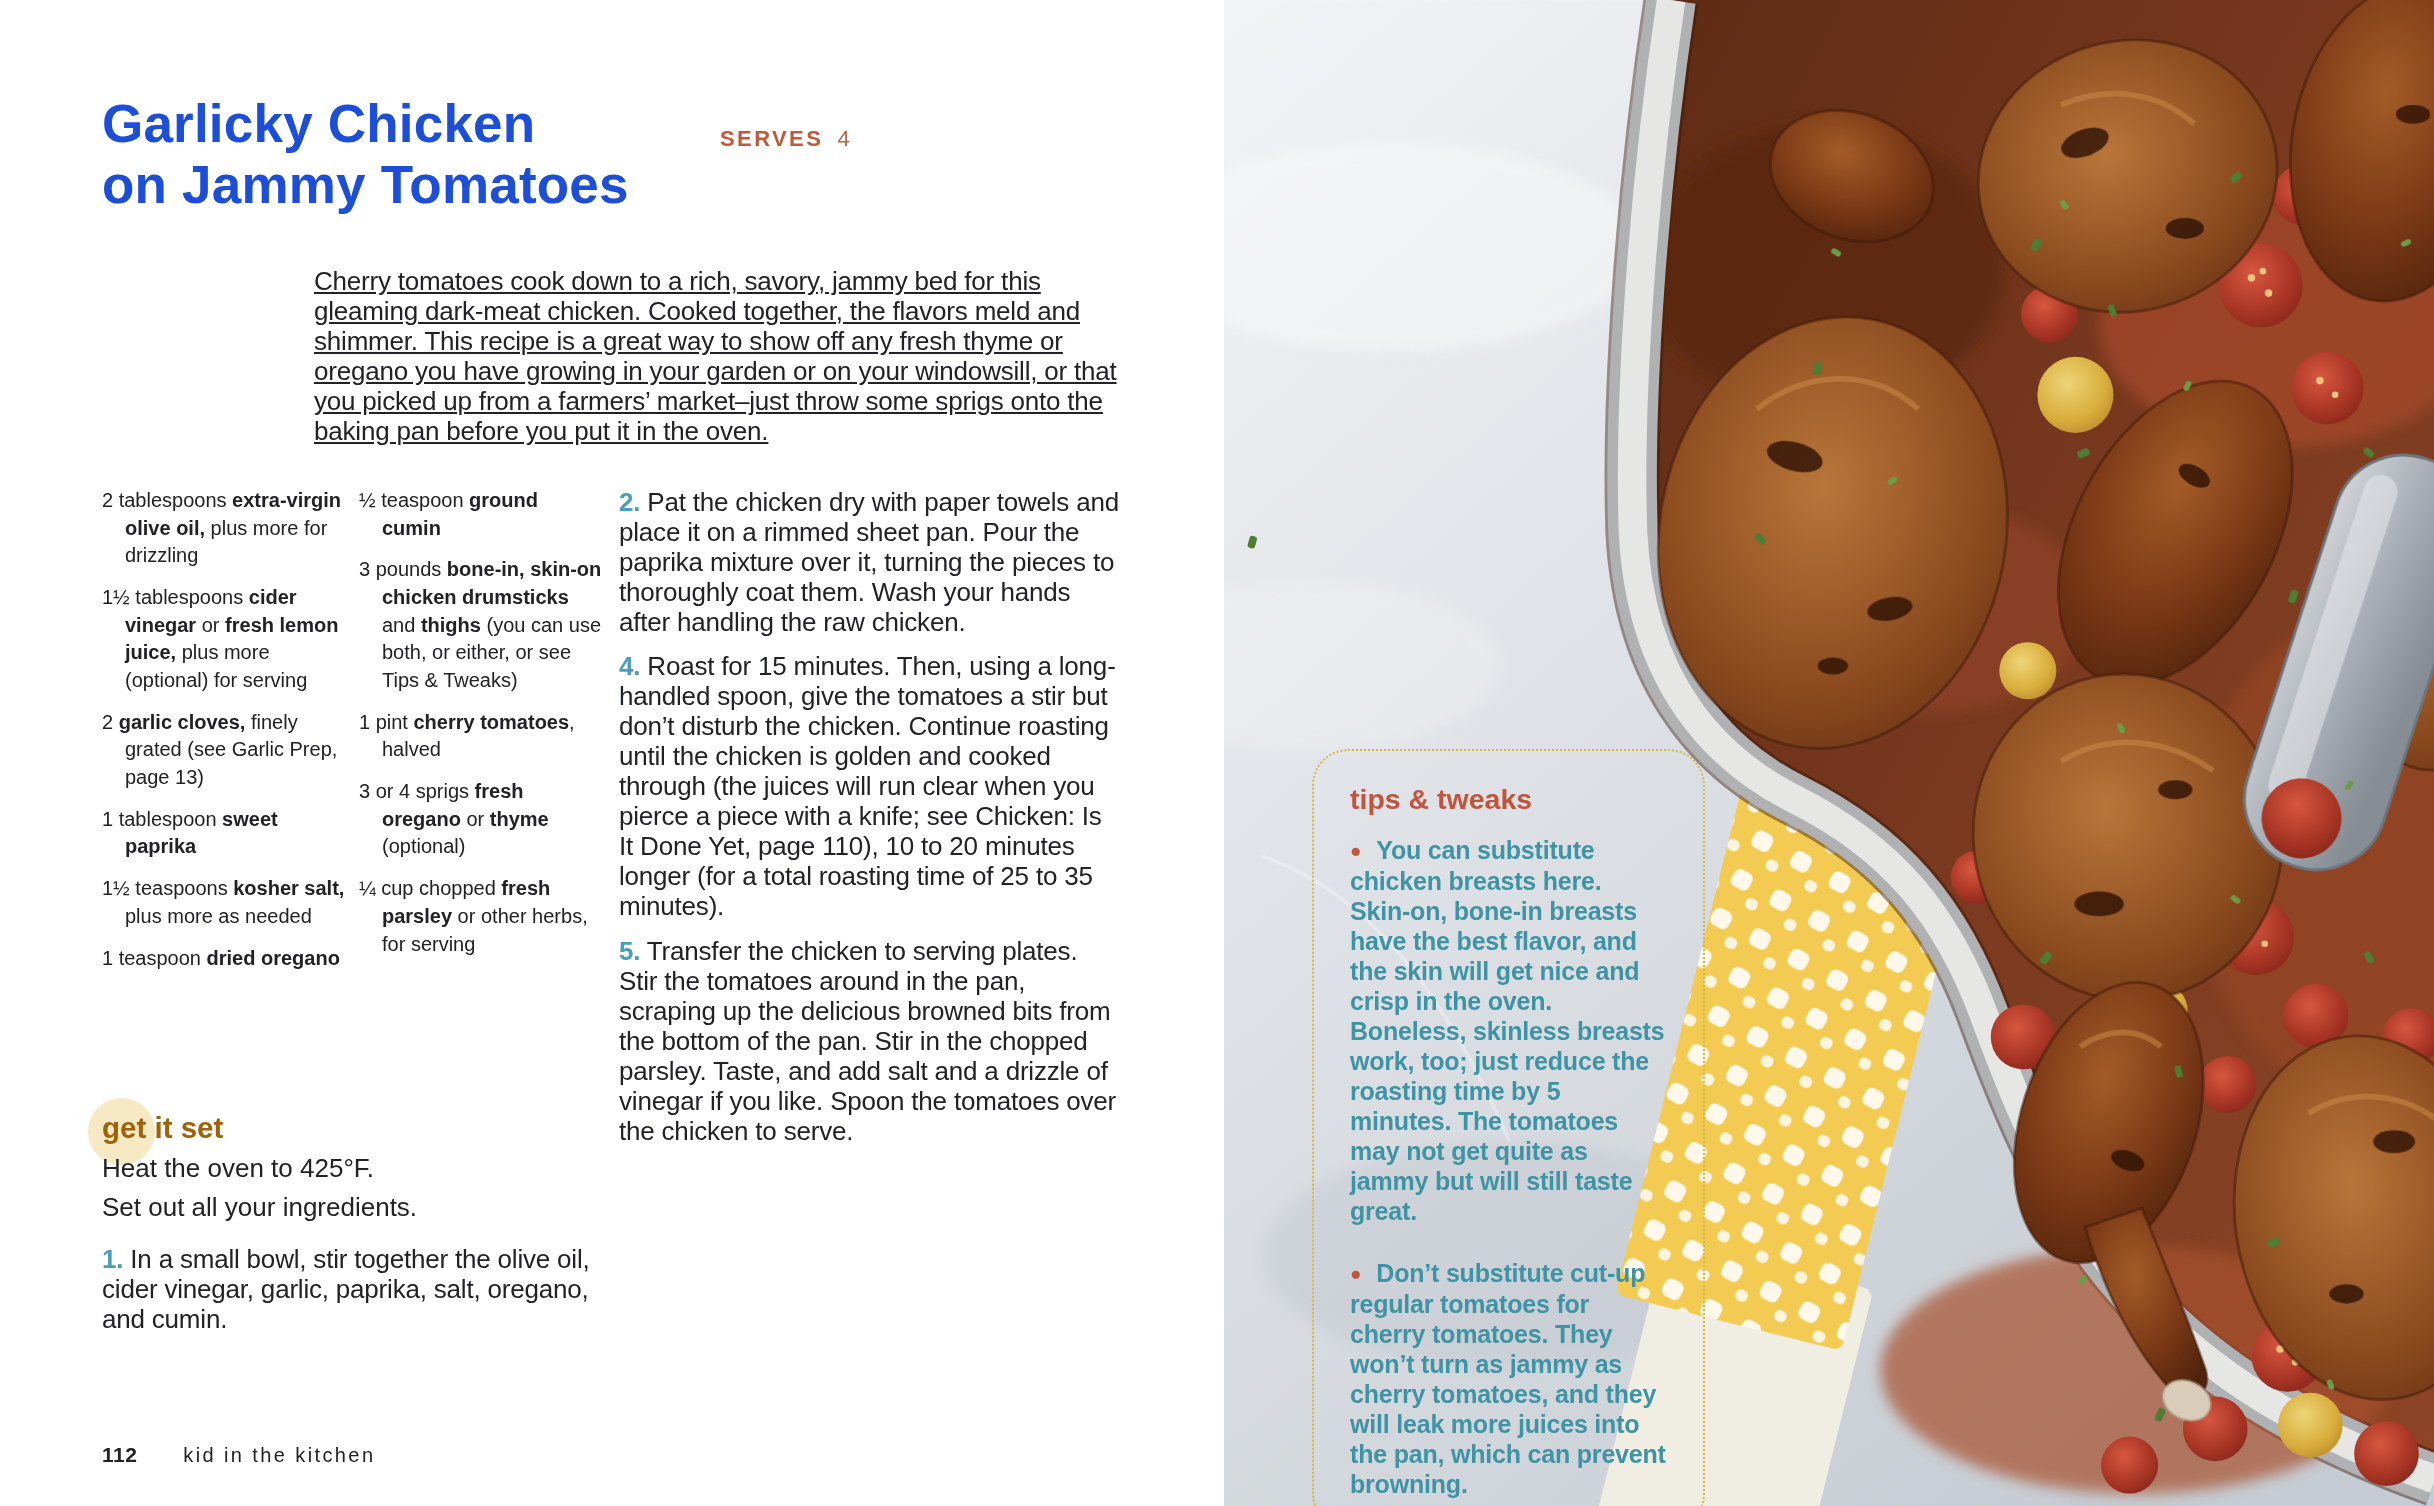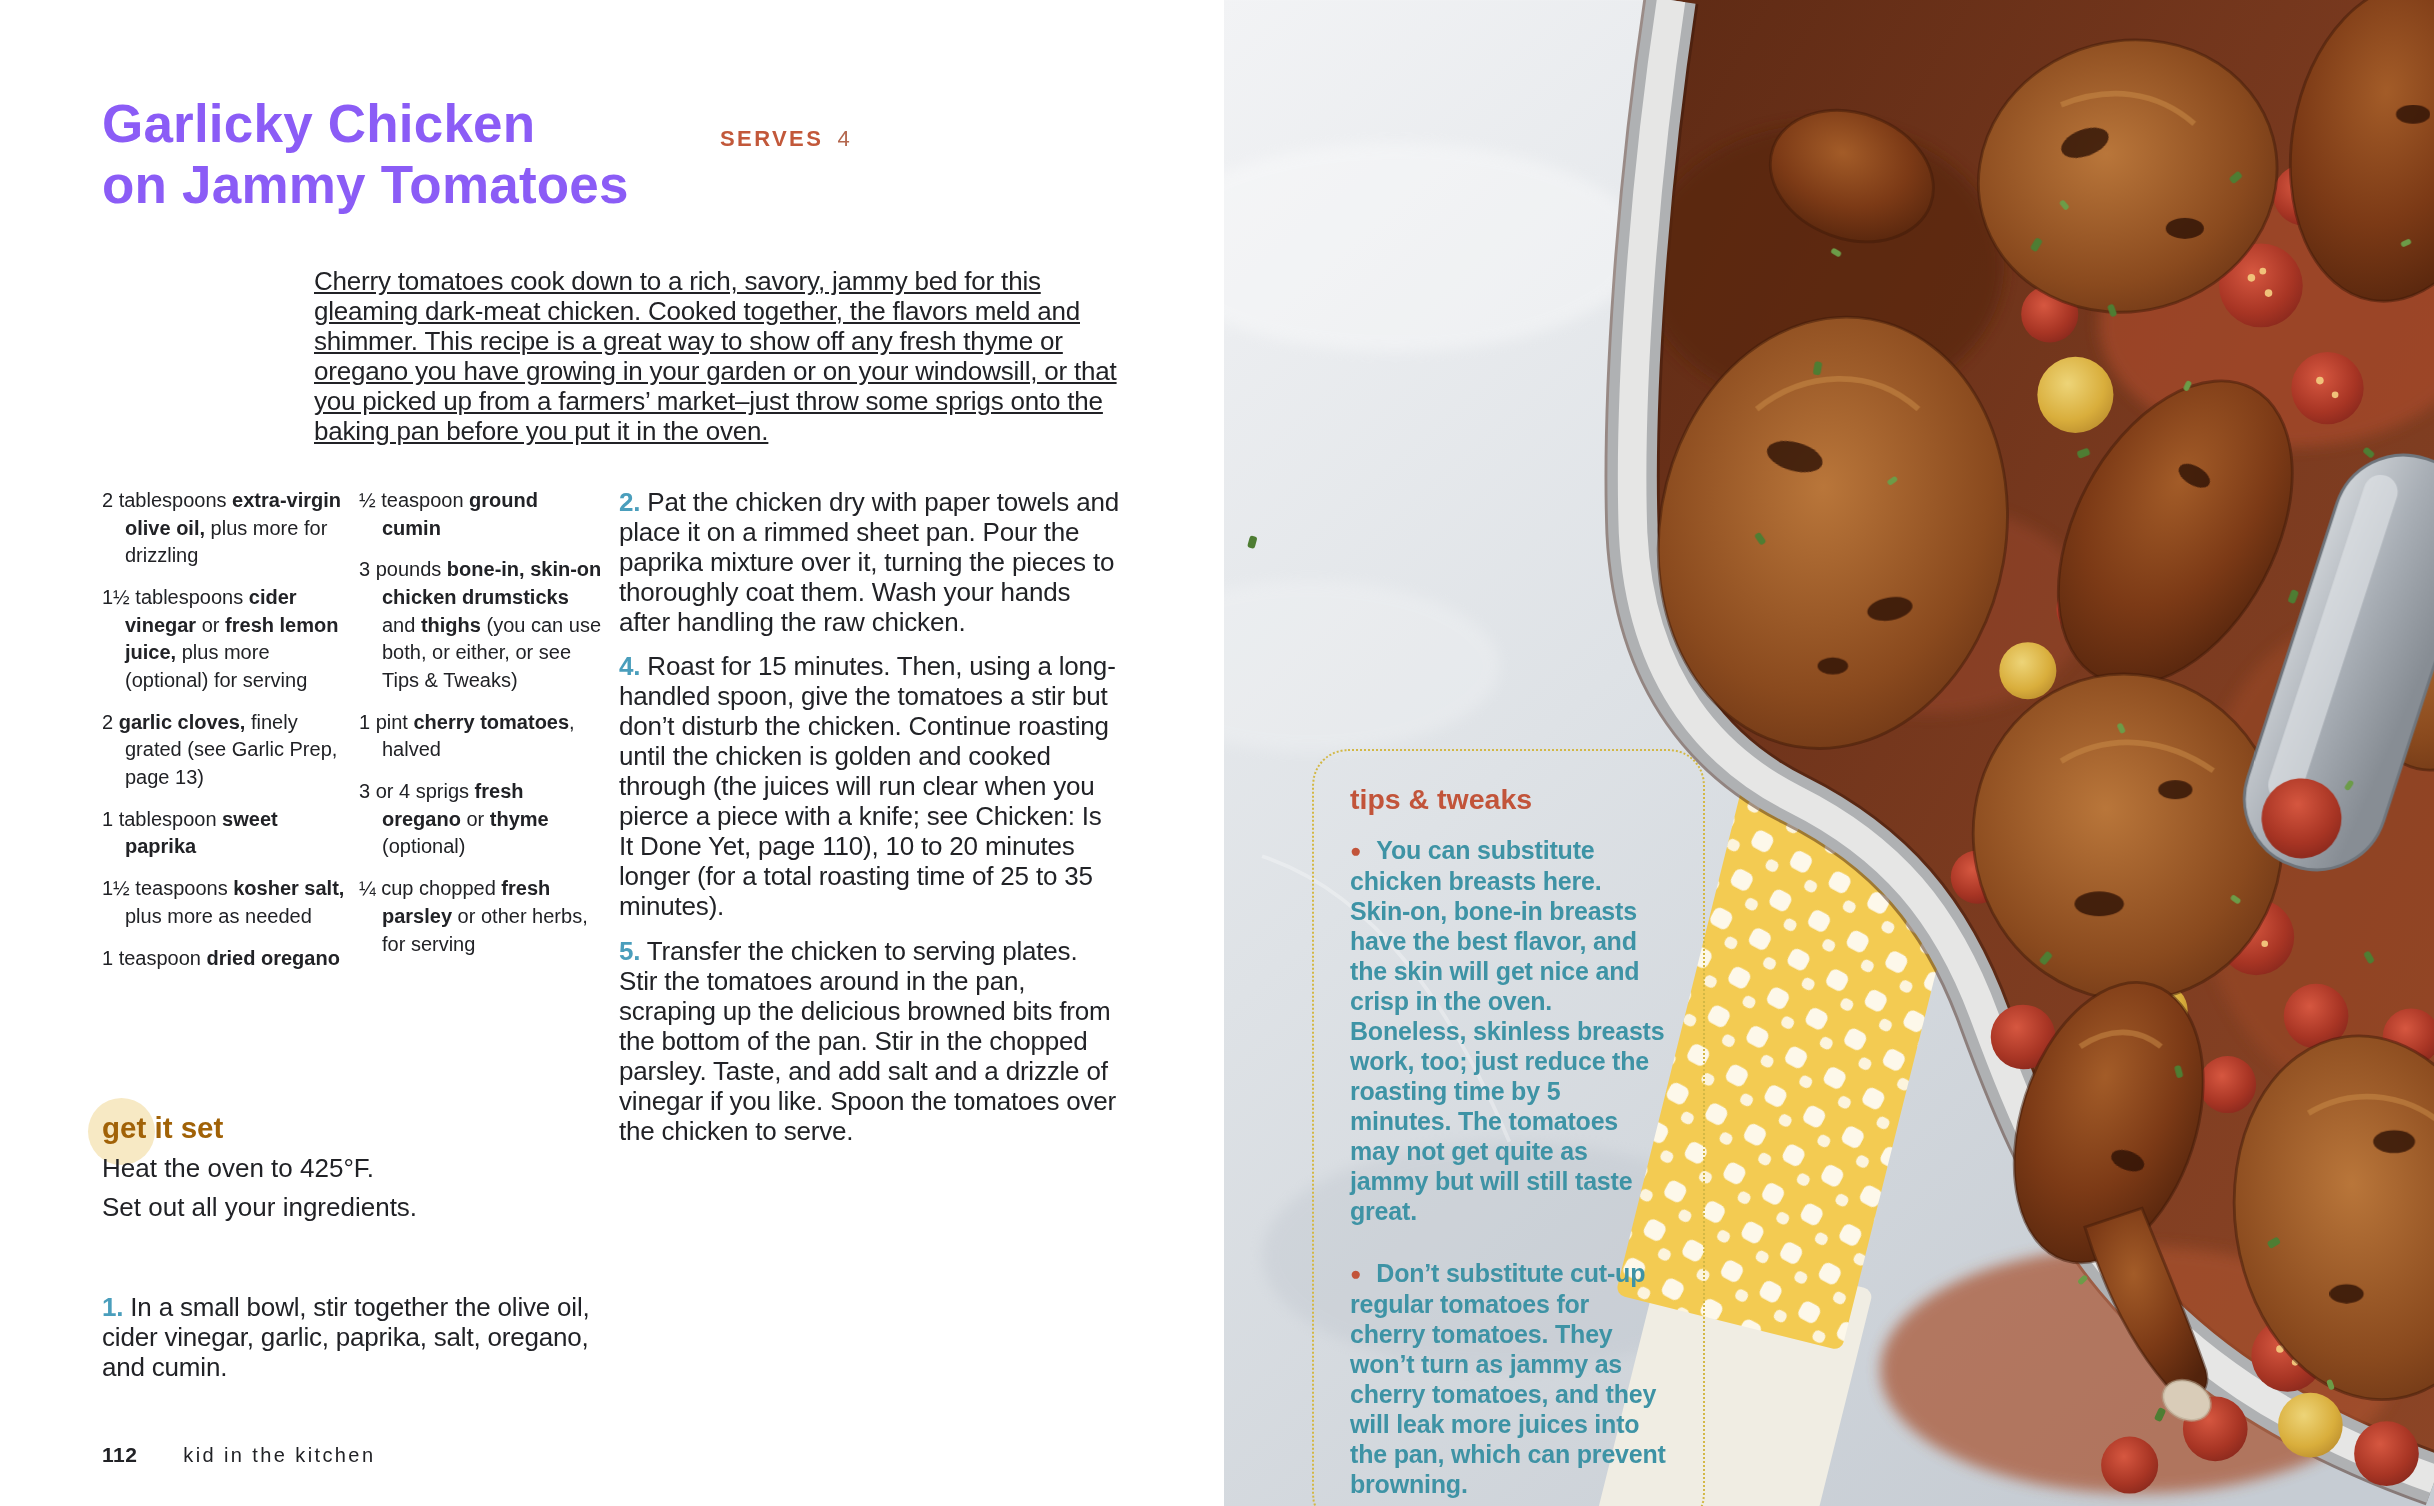--- a/index.html
+++ b/index.html
@@ -3,21 +3,21 @@
 <meta charset="utf-8">
 <style>
   html,body{margin:0;padding:0;background:#ffffff;}
   .spread{
     position:relative;width:2435px;height:1507px;overflow:hidden;background:#ffffff;
     font-family:"Liberation Sans",sans-serif;color:#212226;
   }
   
   .title{
     position:absolute;left:102px;top:93px;
-    font-size:53px;line-height:61px;font-weight:700;color:#8b5cf6;letter-spacing:0.2px;
+    font-size:53px;line-height:61px;font-weight:700;color:#1d4ed8;letter-spacing:0.2px;
   }
   .serves{
     position:absolute;left:720px;top:126px;font-size:22px;letter-spacing:2.4px;
   }
   .serves .lbl{font-weight:700;color:#C2583A;}
   .serves .val{font-weight:400;color:#B4674E;margin-left:5.7px;letter-spacing:1px;}
   .intro{
     position:absolute;left:314px;top:240px;width:810px;
     font-size:26px;line-height:30px;letter-spacing:-0.2px;text-decoration:underline;
   }
@@ -31,21 +31,21 @@
   .stepnum{font-weight:700;color:#4A9EBC;}
   .giscircle{
     position:absolute;left:88px;top:1098px;width:67px;height:67px;border-radius:50%;
     background:#F7E9C4;
   }
   .gishead{
     position:absolute;left:102px;top:1111px;font-size:29.5px;font-weight:700;color:#a16207;
   }
   .gislines{position:absolute;left:102px;top:1149px;font-size:26px;line-height:39px;}
   .setline{margin:0;}
-  .stepone{position:absolute;left:102px;top:1244px;width:514px;font-size:26px;line-height:30px;letter-spacing:-0.2px;margin-top:48px;}
+  .stepone{position:absolute;left:102px;top:1244px;width:514px;font-size:26px;line-height:30px;letter-spacing:-0.2px;}
   .footer{position:absolute;left:102px;top:1443px;font-size:21px;}
   .footer .pnum{font-weight:700;letter-spacing:0.5px;}
   .footer .btitle{margin-left:40px;letter-spacing:2.4px;font-size:20px;}
   
   .photo{position:absolute;left:1224px;top:0;width:1211px;height:1507px;}
   .tipsbox{
     position:absolute;left:1312px;top:749px;width:393px;min-height:521px;box-sizing:border-box;
     border:2.9px dotted #D3B845;border-radius:36px;padding:32px 36px 28.5px 36px;
   }
   .tipshead{font-size:28.5px;font-weight:700;color:#C2543A;margin:0 0 19px 0;}

